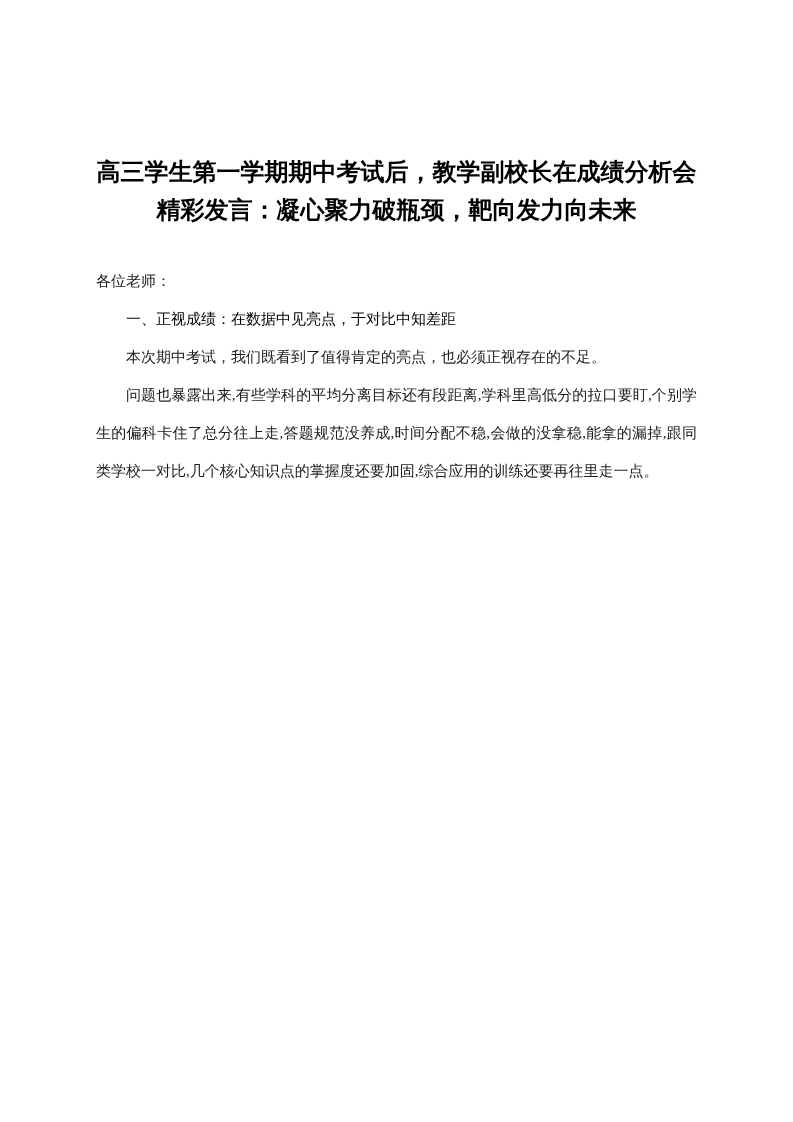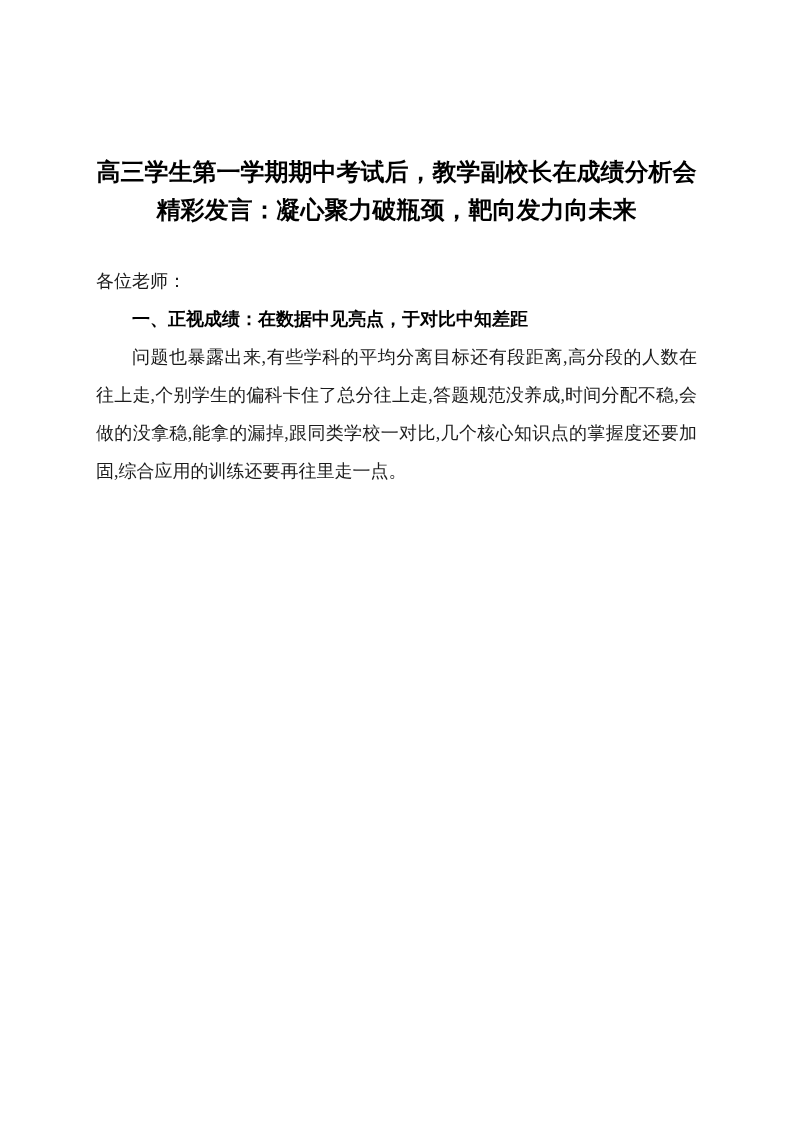--- a/index.html
+++ b/index.html
@@ -23,54 +23,55 @@
     font-family: "Liberation Sans", "DejaVu Sans", sans-serif;
     font-weight: 700;
     font-size: 24px;
     line-height: 38px;
     text-align: center;
     color: #000000;
   }
   .doc-body p {
     margin: 0;
     font-family: "Liberation Serif", "DejaVu Serif", serif;
-    font-size: 18px;
+    font-size: 15px;
     line-height: 38px;
     text-align: justify;
     text-justify: inter-character;
     color: #1b1b1b;
   }
   .salutation {
     margin-top: 33px !important;
     text-indent: 0;
   }
   .body-para {
     text-indent: 2em;
   }
   .section-heading {
     font-family: "Liberation Sans", "DejaVu Sans", sans-serif !important;
-    font-weight: 700;
+    font-weight: 400;
     text-indent: 2em;
     color: #000000 !important;
   }
 </style>
 </head>
 <body>
 
 <div class="page">
 
   <h1 class="doc-title">高三学生第一学期期中考试后，教学副校长在成绩分析会精彩发言：凝心聚力破瓶颈，靶向发力向未来</h1>
 
   <div class="doc-body">
 
     <p class="salutation">各位老师：</p>
 
 
 
     <p class="body-para section-heading">一、正视成绩：在数据中见亮点，于对比中知差距</p>
 
+    <p class="body-para">本次期中考试，我们既看到了值得肯定的亮点，也必须正视存在的不足。</p>
 
 
-    <p class="body-para">问题也暴露出来,有些学科的平均分离目标还有段距离,高分段的人数在往上走,个别学生的偏科卡住了总分往上走,答题规范没养成,时间分配不稳,会做的没拿稳,能拿的漏掉,跟同类学校一对比,几个核心知识点的掌握度还要加固,综合应用的训练还要再往里走一点。</p>
+    <p class="body-para">问题也暴露出来,有些学科的平均分离目标还有段距离,学科里高低分的拉口要盯,个别学生的偏科卡住了总分往上走,答题规范没养成,时间分配不稳,会做的没拿稳,能拿的漏掉,跟同类学校一对比,几个核心知识点的掌握度还要加固,综合应用的训练还要再往里走一点。</p>
 
   </div>
 
 </div>
 
 </body></html>

